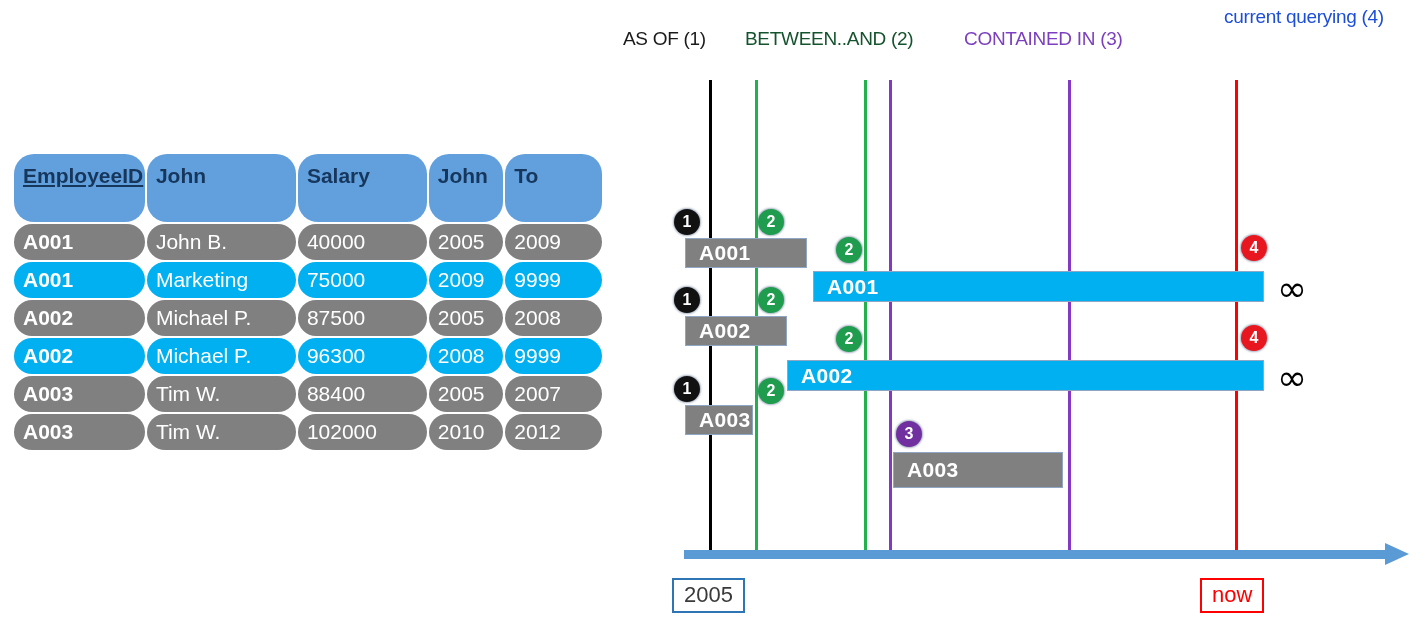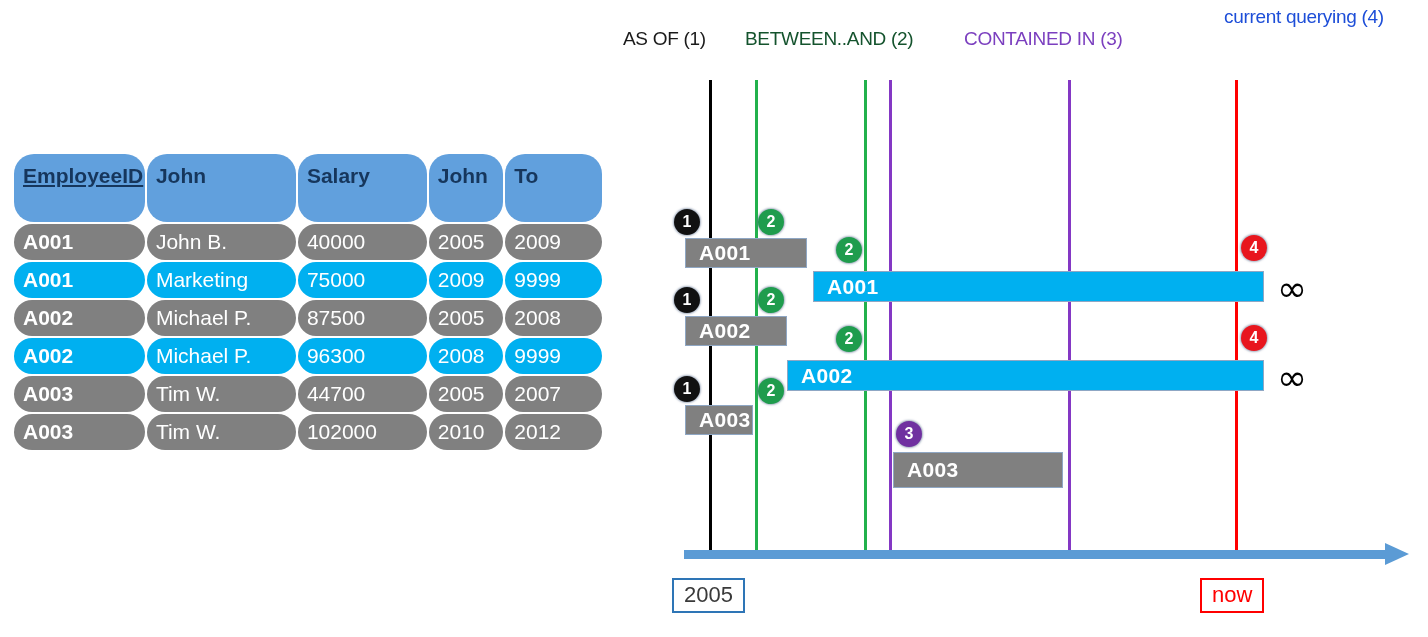--- a/index.html
+++ b/index.html
@@ -214,21 +214,21 @@
     <tr class="row-cyan">
       <td class="c-id">A002</td>
       <td>Michael P.</td>
       <td>96300</td>
       <td>2008</td>
       <td>9999</td>
     </tr>
     <tr class="row-gray">
       <td class="c-id">A003</td>
       <td>Tim W.</td>
-      <td>44700</td>
+      <td>88400</td>
       <td>2005</td>
       <td>2007</td>
     </tr>
     <tr class="row-gray">
       <td class="c-id">A003</td>
       <td>Tim W.</td>
       <td>102000</td>
       <td>2010</td>
       <td>2012</td>
     </tr>

